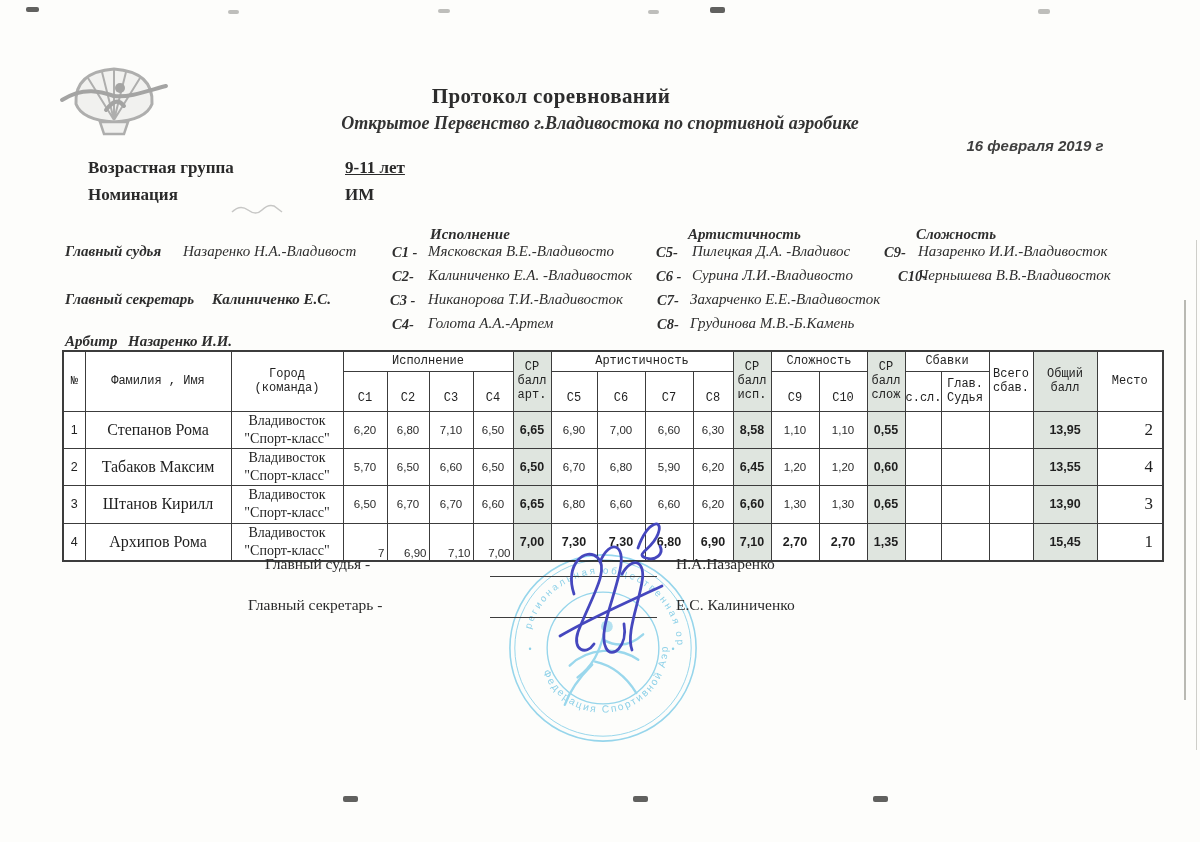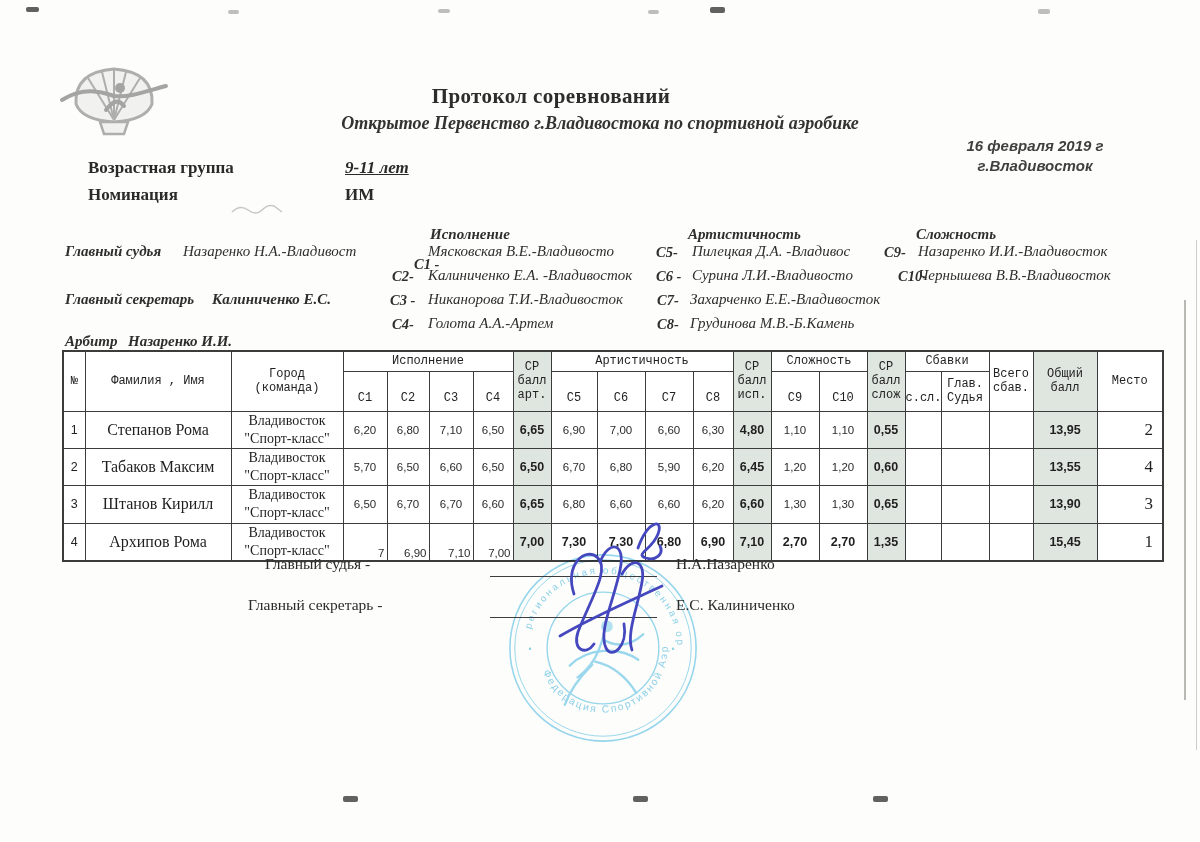--- a/index.html
+++ b/index.html
@@ -30,21 +30,21 @@
     font-size:18px; font-weight:bold; font-style:italic; color:#333;
   }
   .date-block {
     left:930px; top:136px; width:210px; text-align:center;
     font-family:"Liberation Sans", sans-serif;
     font-size:15px; font-weight:bold; font-style:italic; color:#3f3f3f;
     line-height:1.35;
   }
   .meta-label { font-size:17px; font-weight:bold; color:#2a2a2a; }
   .meta-value { font-size:17px; font-weight:bold; color:#2a2a2a; }
-  .u { text-decoration:underline;font-style:italic; }
+  .u { text-decoration:underline; }
 
   
   .off { font-size:15px; font-style:italic; color:#2e2e2e; white-space:nowrap; }
   .off.b { font-weight:bold; }
   .panel-title { font-size:15px; font-style:italic; font-weight:bold; color:#2e2e2e; }
   .jcode { font-size:14.5px; font-style:italic; font-weight:bold; color:#2e2e2e; white-space:nowrap; }
   .jname { font-size:15px; font-style:italic; color:#2e2e2e; white-space:nowrap; }
 
   
   table.protocol {
@@ -110,42 +110,41 @@
     </g>
     <circle cx="62" cy="30" r="5" fill="#5d5d5d"></circle>
   </svg>
 </div>
 
 <div class="abs doc-title">Протокол соревнований</div>
 <div class="abs doc-subtitle">Открытое Первенство г.Владивостока по спортивной аэробике</div>
 
 <div class="abs date-block">
   <div>16 февраля 2019 г</div>
-  <div>г.Владивосток</div>
 </div>
 
 <div class="abs meta-label" style="left:88px; top:158px;">Возрастная группа</div>
 <div class="abs meta-value u" style="left:345px; top:158px;">9-11 лет</div>
 <div class="abs meta-label" style="left:88px; top:185px;">Номинация</div>
 <div class="abs meta-value" style="left:345px; top:185px;">ИМ</div>
 
 <div class="abs" style="left:228px; top:200px; opacity:.4;">
   <svg width="60" height="18" viewBox="0 0 60 18">
       <path d="M4,12 q8,-8 16,-2 t14,0 t12,-4 l8,6" fill="none" stroke="#777" stroke-width="1.5"></path>
     </svg>
 </div>
 
 <div class="abs panel-title" style="left:430px; top:226px;">Исполнение</div>
 <div class="abs panel-title" style="left:688px; top:226px;">Артистичность</div>
 <div class="abs panel-title" style="left:916px; top:226px;">Сложность</div>
 
 <div class="abs off b" style="left:65px;  top:243px;">Главный судья</div>
 <div class="abs off" style="left:183px; top:243px;">Назаренко Н.А.-Владивост</div>
 
-<div class="abs jcode" style="left:414px; top:244px;margin-top:12px;">С1 -</div>
+<div class="abs jcode" style="left:392px; top:244px;">С1 -</div>
 <div class="abs jname" style="left:428px; top:243px;">Мясковская В.Е.-Владивосто</div>
 <div class="abs jcode" style="left:392px; top:268px;">С2-</div>
 <div class="abs jname" style="left:428px; top:267px;">Калиниченко Е.А. -Владивосток</div>
 <div class="abs jcode" style="left:390px; top:292px;">С3 -</div>
 <div class="abs jname" style="left:428px; top:291px;">Никанорова Т.И.-Владивосток</div>
 <div class="abs jcode" style="left:392px; top:316px;">С4-</div>
 <div class="abs jname" style="left:428px; top:315px;">Голота А.А.-Артем</div>
 
 <div class="abs jcode" style="left:656px; top:244px;">С5-</div>
 <div class="abs jname" style="left:692px; top:243px;">Пилецкая Д.А. -Владивос</div>
@@ -240,21 +239,21 @@
 "Спорт-класс"</td>
       <td class="score">6,20</td>
       <td class="score">6,80</td>
       <td class="score">7,10</td>
       <td class="score">6,50</td>
       <td class="score b shade">6,65</td>
       <td class="score">6,90</td>
       <td class="score">7,00</td>
       <td class="score">6,60</td>
       <td class="score">6,30</td>
-      <td class="score b shade">4,80</td>
+      <td class="score b shade">8,58</td>
       <td class="score">1,10</td>
       <td class="score">1,10</td>
       <td class="score b shade">0,55</td>
       <td class="score"></td>
       <td class="score"></td>
       <td class="score"></td>
       <td class="score b shade">13,95</td>
       <td class="place-cell">2</td>
     </tr>
     <tr style="height:37px;">

